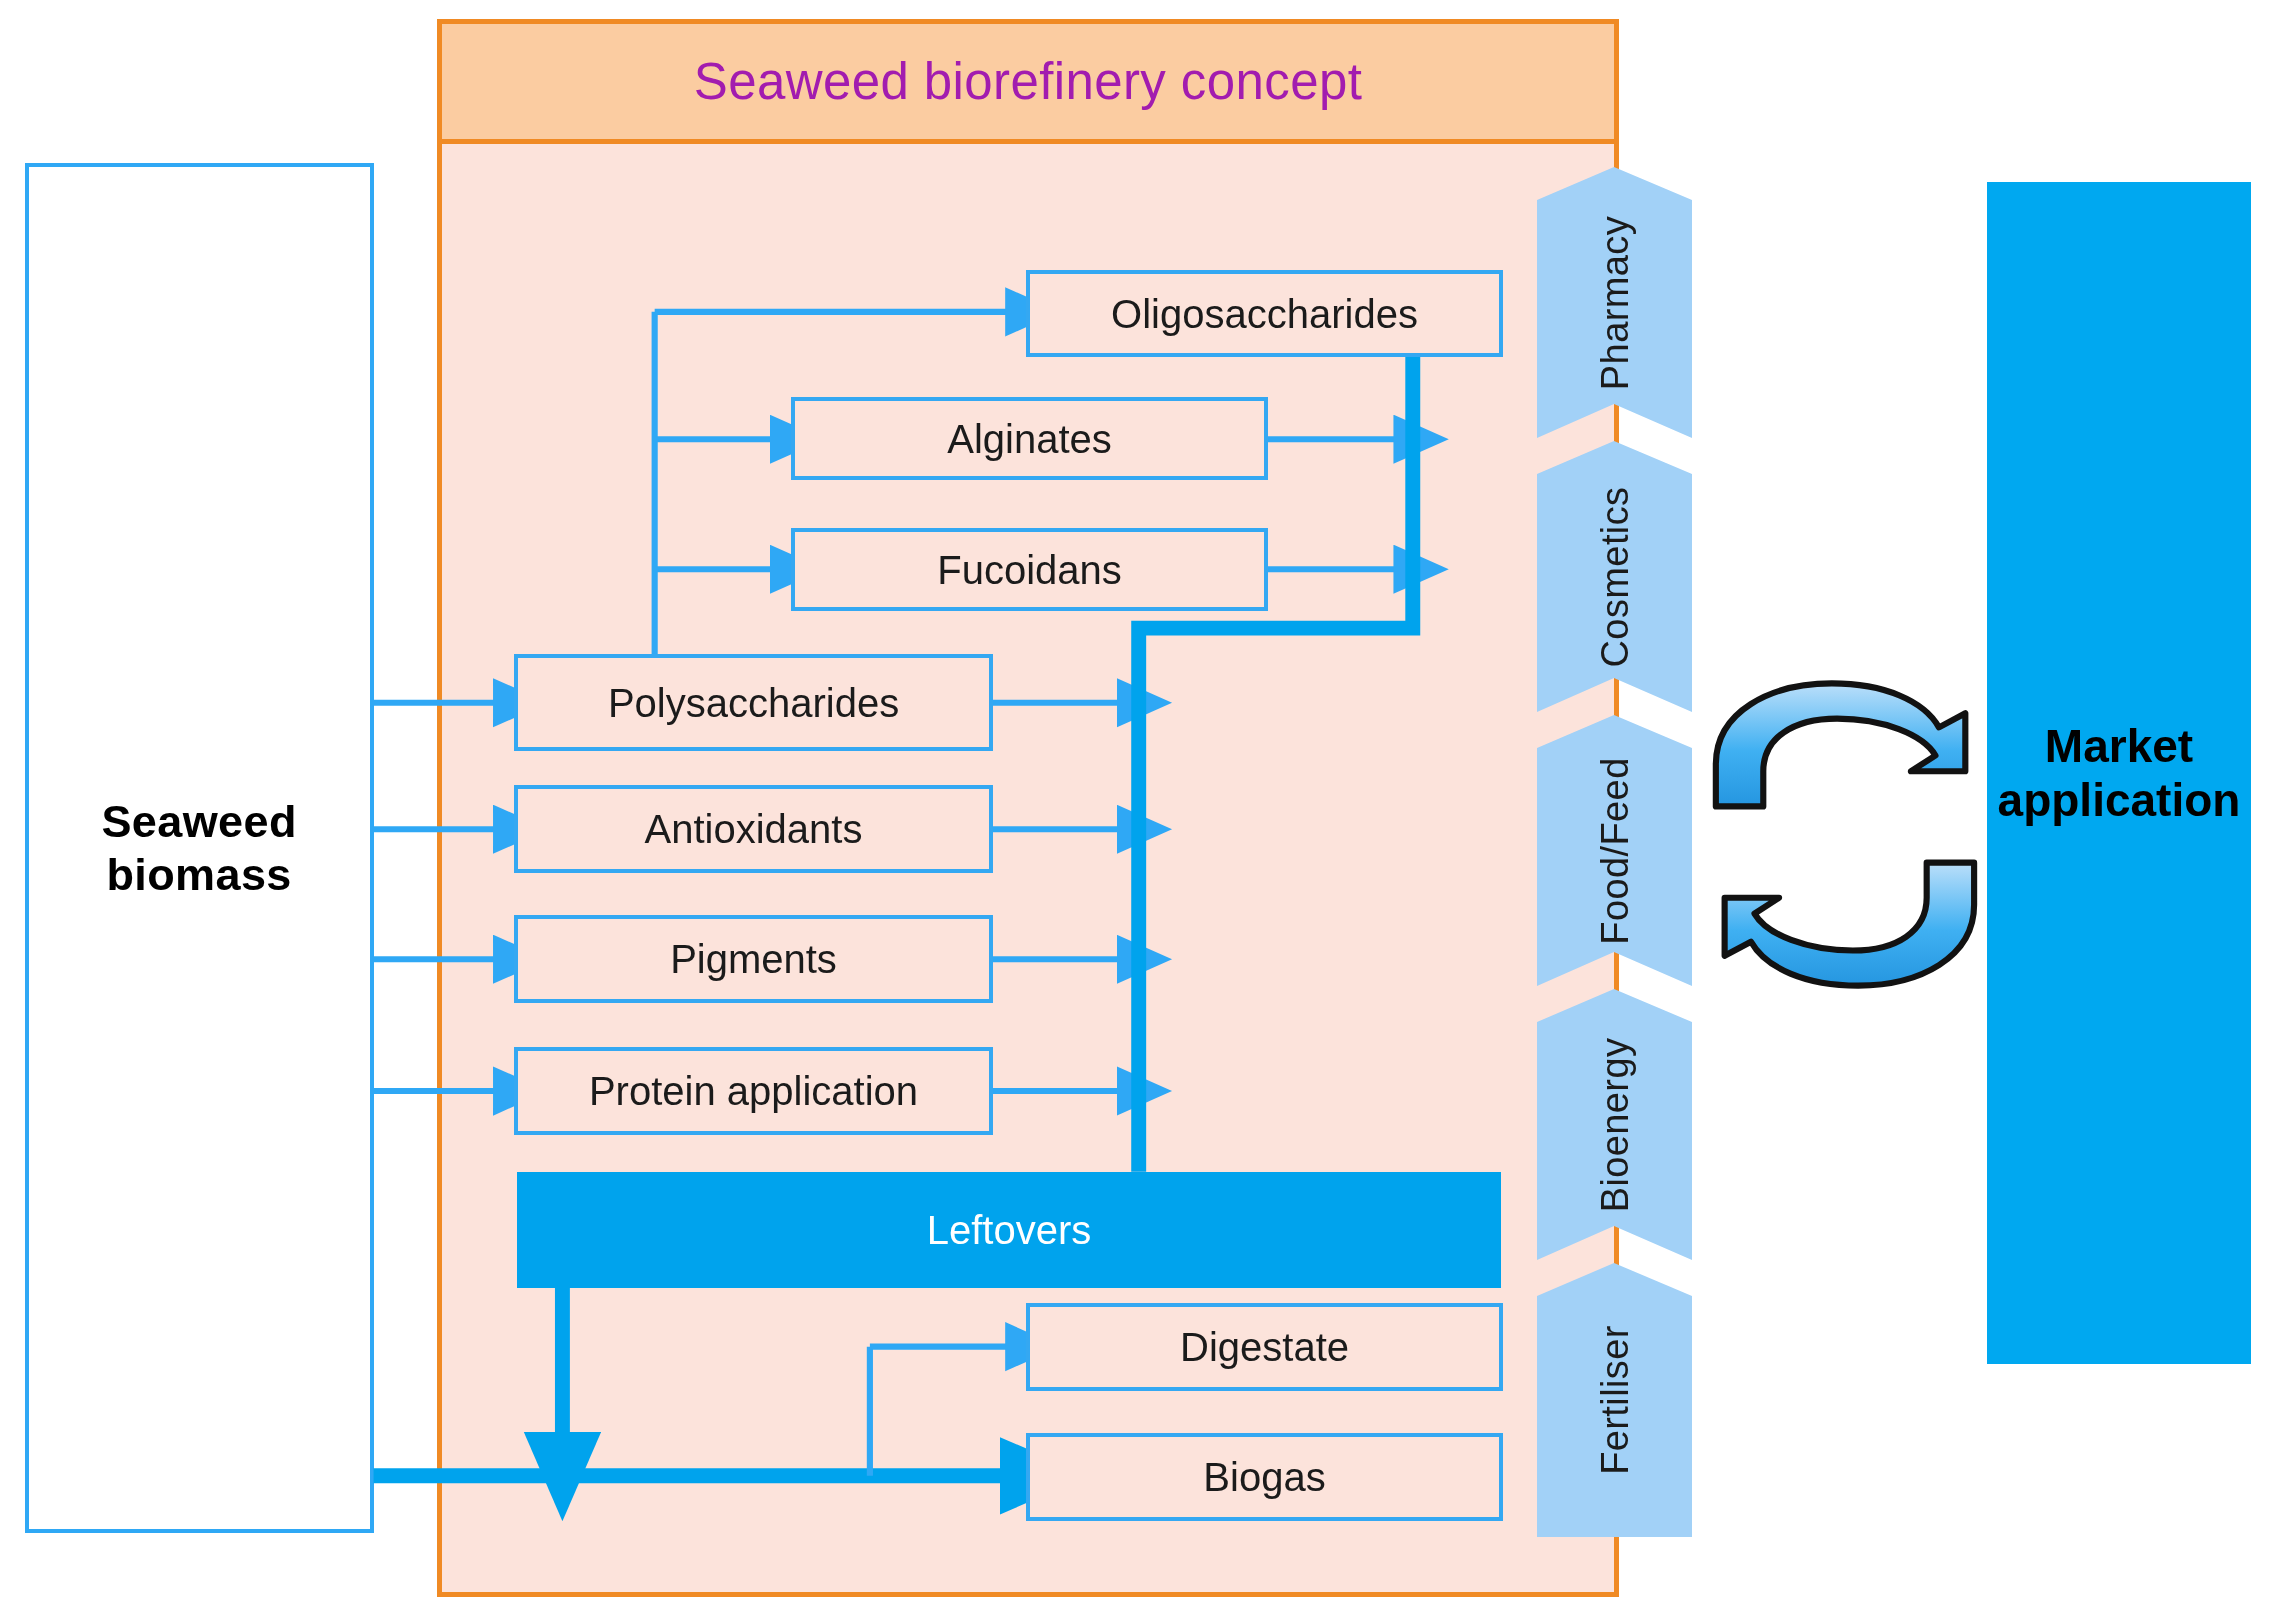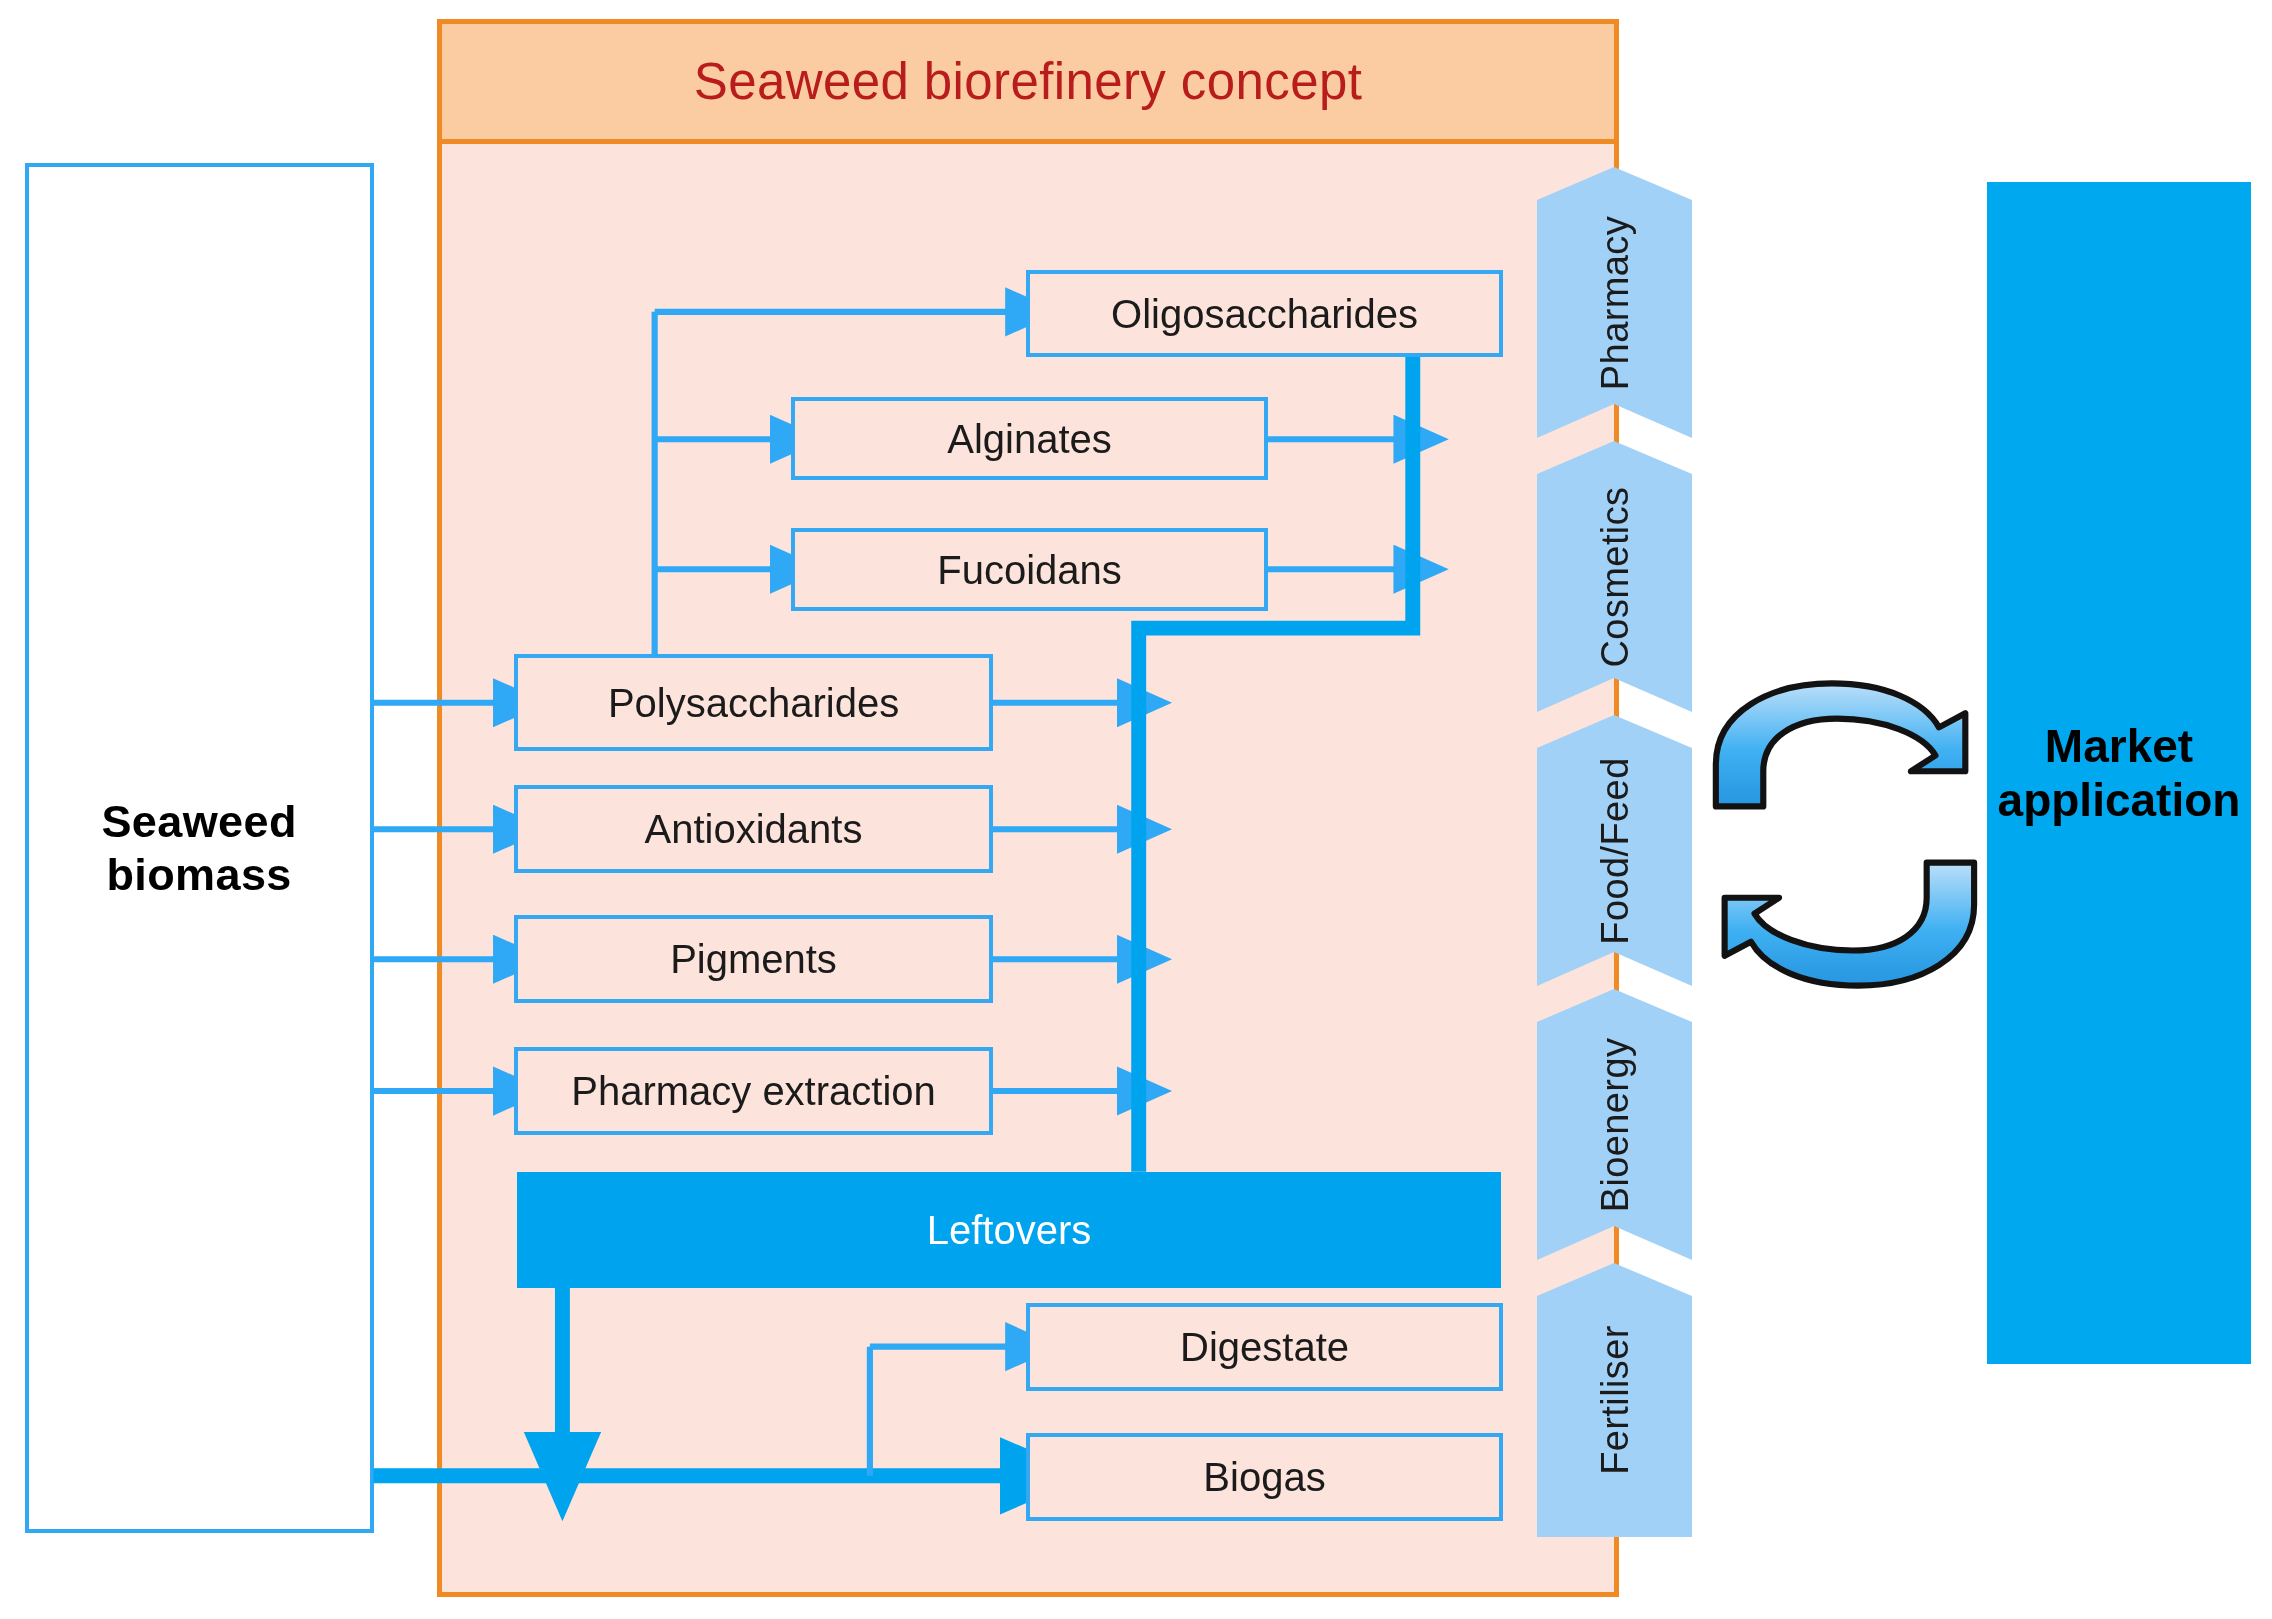--- a/index.html
+++ b/index.html
@@ -59,21 +59,21 @@
     top: 19.3px;
     width: 1182px;
     height: 125px;
     box-sizing: border-box;
     border: 5.3px solid #F08A24;
     background: #FBCCA1;
     display: flex;
     align-items: center;
     justify-content: center;
     font-size: 51px;
-    color: #b91c1c;
+    color: #a21caf;
     letter-spacing: 0.4px;
   }
 
   
   .pbox {
     position: absolute;
     box-sizing: border-box;
     background: #FCE3DB;
     border: 4.4px solid #34A8F2;
     display: flex;
@@ -259,21 +259,21 @@
   <div class="pbox" id="box-fucoidans">
     <span>Fucoidans</span>
   </div>
   <div class="pbox" id="box-antioxidants">
     <span>Antioxidants</span>
   </div>
   <div class="pbox" id="box-pigments">
     <span>Pigments</span>
   </div>
   <div class="pbox" id="box-protein">
-    <span>Pharmacy extraction</span>
+    <span>Protein application</span>
   </div>
   <div class="pbox" id="box-digestate">
     <span>Digestate</span>
   </div>
   <div class="pbox" id="box-biogas">
     <span>Biogas</span>
   </div>
 
   <div id="box-leftovers">
     <span>Leftovers</span>

